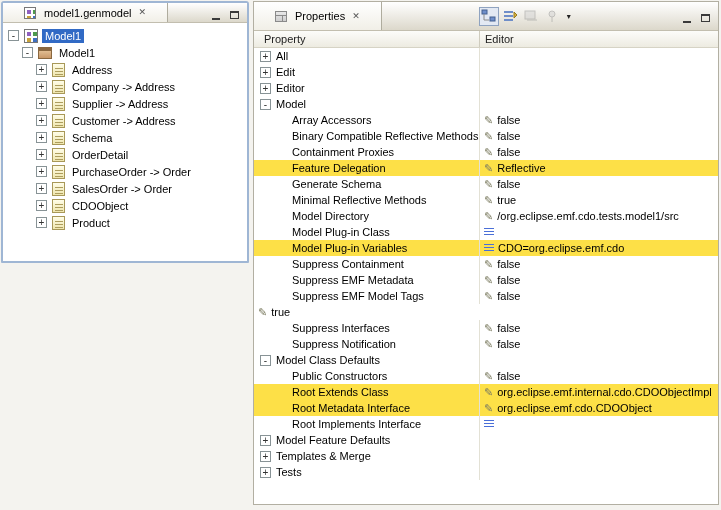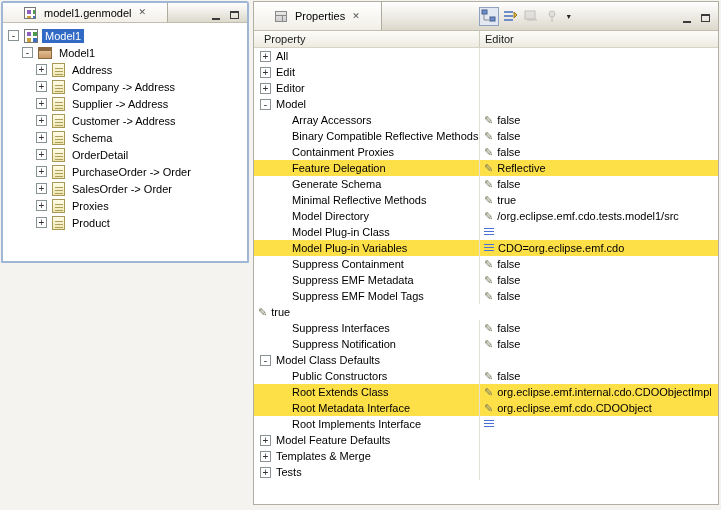--- a/index.html
+++ b/index.html
@@ -176,21 +176,21 @@
     <span class="t-label">PurchaseOrder -&gt; Order</span>
   </div>
         <div class="t-row lvl2">
     <span class="expander">+</span>
     <span class="icon icon-class"></span>
     <span class="t-label">SalesOrder -&gt; Order</span>
   </div>
         <div class="t-row lvl2">
     <span class="expander">+</span>
     <span class="icon icon-class"></span>
-    <span class="t-label">Proxies</span>
+    <span class="t-label">CDOObject</span>
   </div>
         <div class="t-row lvl2">
     <span class="expander">+</span>
     <span class="icon icon-class"></span>
     <span class="t-label">Product</span>
   </div>
       </div>
   </div>
 </div>
 

